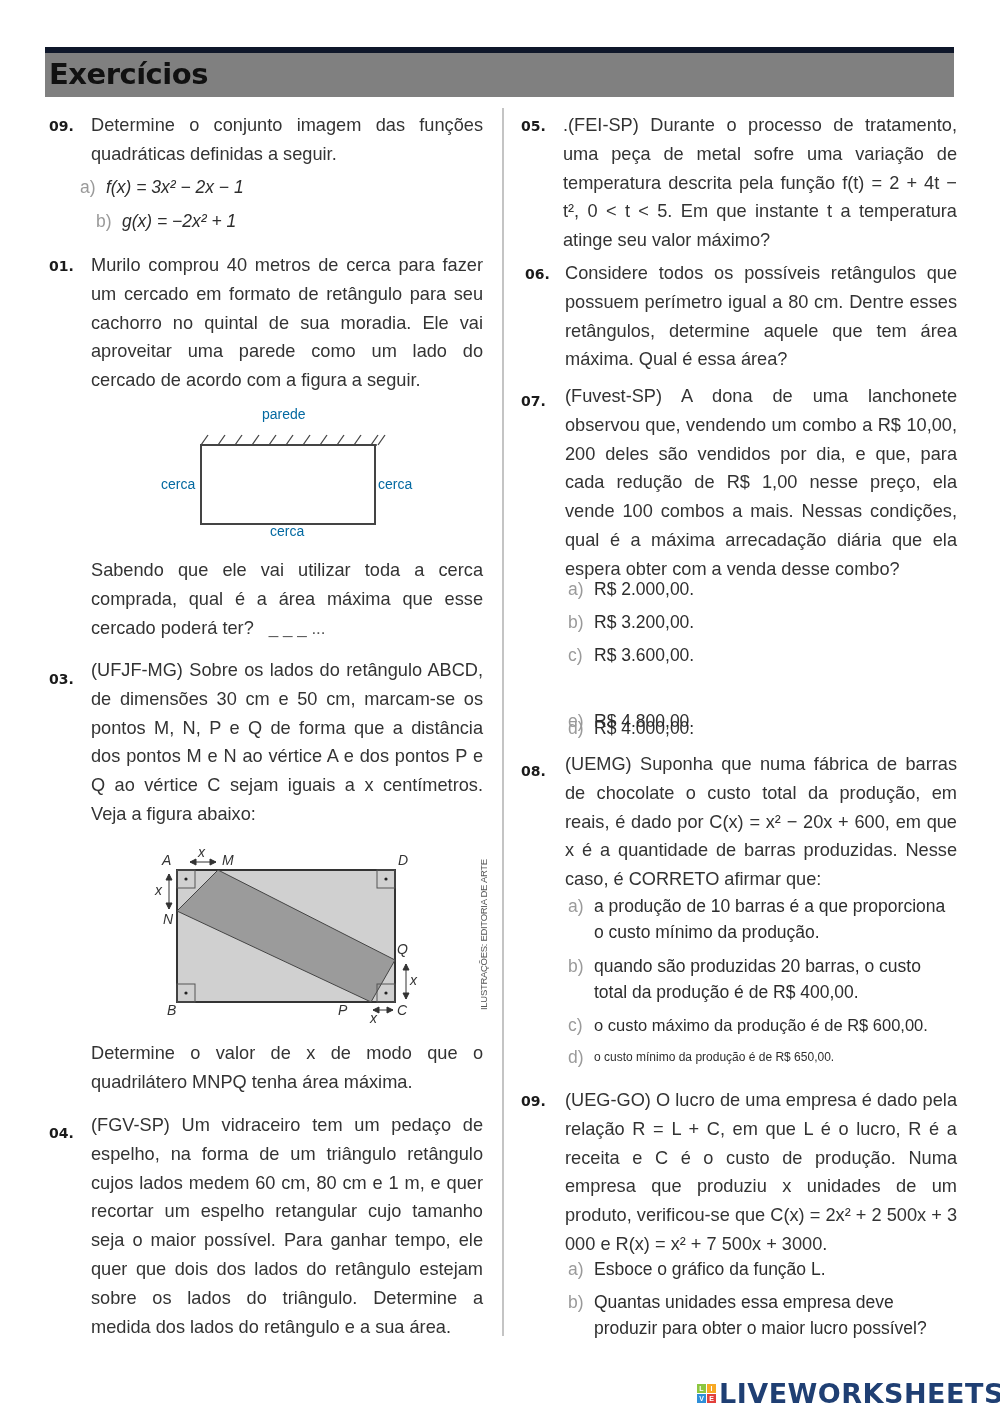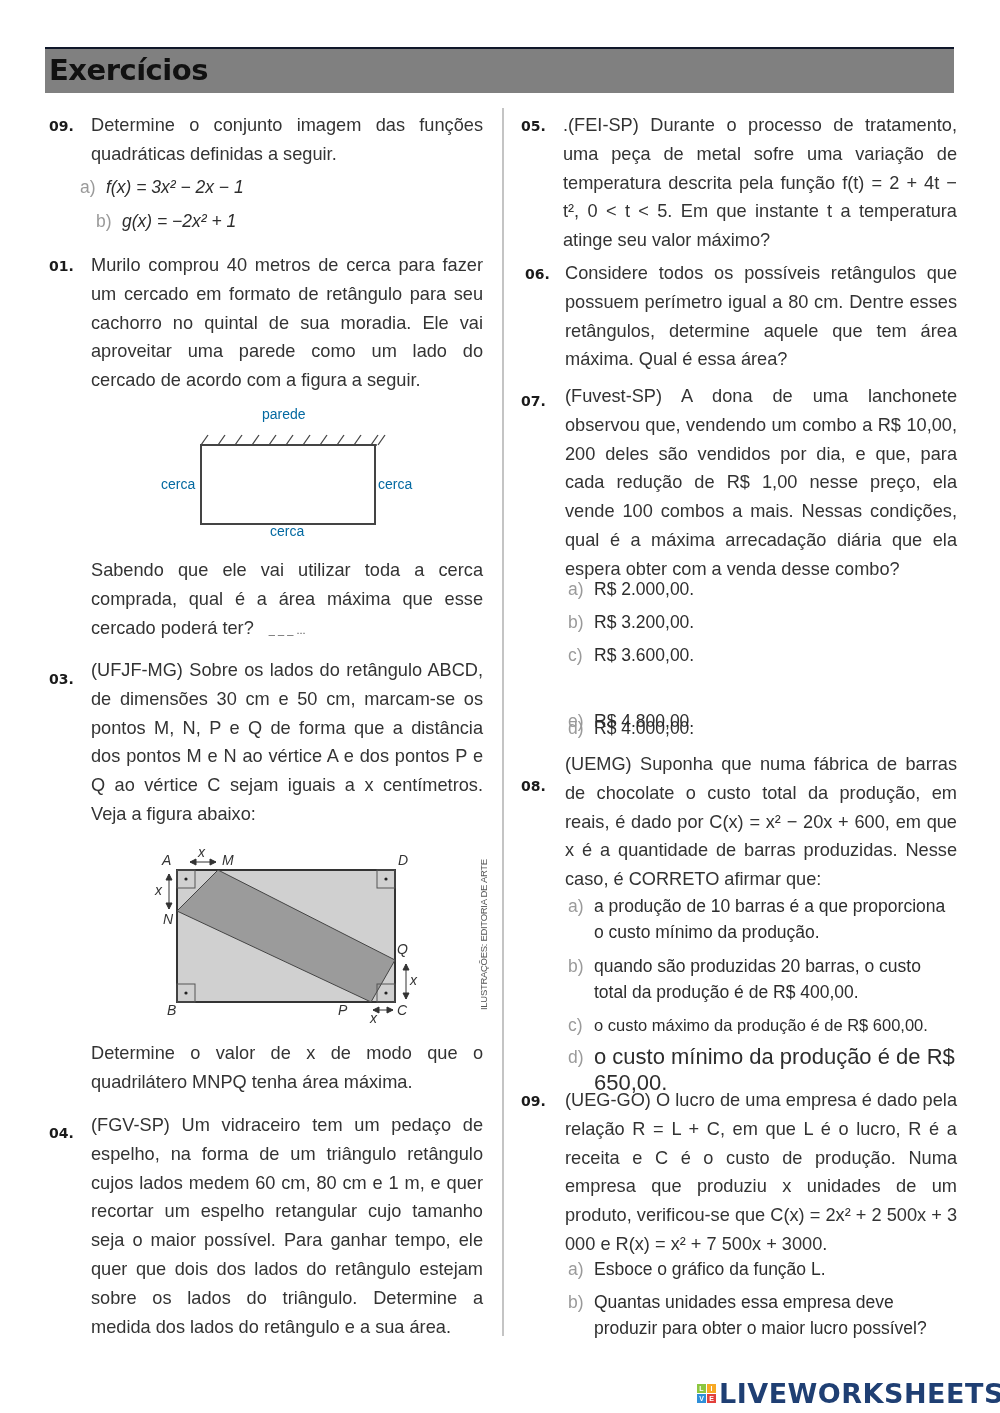--- a/index.html
+++ b/index.html
@@ -1,19 +1,19 @@
 <!DOCTYPE html>
 <html><head>
 <meta charset="utf-8">
 <style>
   html, body { margin: 0; padding: 0; background: #ffffff; }
   body { width: 1000px; height: 1413px; position: relative; overflow: hidden;
          font-family: "Liberation Sans", "DejaVu Sans", sans-serif; color: #2a2a2a; }
   .header-bar { position: absolute; left: 45px; top: 47px; width: 909px; height: 44px;
-                background: #808080; border-top: 2px solid #0f172a; }
+                background: #808080; border-top: 6px solid #0f172a; }
   .header-title { position: absolute; left: 4px; top: 4px; font-size: 29px; font-weight: bold;
                   color: #111; font-family: "DejaVu Sans", sans-serif; letter-spacing: -0.5px; }
   .col-divider { position: absolute; left: 502px; top: 108px; width: 2px; height: 1228px; background: #c4c4c4; }
   .q { position: absolute; font-size: 18.2px; line-height: 28.8px; color: #333; }
   .q .num { position: absolute; left: 0; top: 1px; font-size: 14px; font-weight: bold; color: #1a1a1a;
             font-family: "DejaVu Sans", sans-serif; }
   .q .body { position: absolute; text-align: justify; }
   .opt { position: absolute; font-size: 17.5px; line-height: 26px; color: #333; }
   .opt .letter { color: #9a9a9a; display: inline-block; width: 26px; }
   .opt .otext { color: #2d2d2d; }
@@ -74,21 +74,21 @@
     <rect x="51" y="40" width="174" height="79" fill="none" stroke="#444" stroke-width="2"></rect>
   </svg>
   <span class="fig-label" style="left:11px; top:71px;">cerca</span>
   <span class="fig-label" style="left:228px; top:71px;">cerca</span>
   <span class="fig-label" style="left:120px; top:118px;">cerca</span>
 </div>
 
 <div class="q" style="left:91px; top:556px; width:392px;">
   <div class="body" style="left:0; top:0; width:392px;">
     <span>Sabendo que ele vai utilizar toda a cerca comprada, qual é a área máxima que esse cercado poderá ter?</span>
-    <span style="font-size:11px; color:#555; margin-left:10px;margin-top:45px;">_ _ _ ...</span>
+    <span style="font-size:17px; color:#555; margin-left:10px;margin-top:45px;">_ _ _ ...</span>
   </div>
 </div>
 
 <div class="q" style="left:49px; top:656px; width:440px;">
   <span class="num" style="top:9px;">03.</span>
   <div class="body" style="left:42px; top:0; width:392px;">(UFJF-MG) Sobre os lados do retângulo ABCD, de dimensões 30 cm e 50 cm, marcam-se os pontos M, N, P e Q de forma que a distância dos pontos M e N ao vértice A e dos pontos P e Q ao vértice C sejam iguais a x centímetros. Veja a figura abaixo:</div>
 </div>
 
 <div style="position:absolute; left:150px; top:845px; width:290px; height:180px;">
   <svg width="290" height="180" style="position:absolute; left:0; top:0;">
@@ -173,34 +173,34 @@
   <span class="letter">c)</span><span class="otext">R$ 3.600,00.</span>
 </div>
 <div class="opt" style="left:568px; top:675px;margin-top:40px;">
   <span class="letter">d)</span><span class="otext">R$ 4.000,00.</span>
 </div>
 <div class="opt" style="left:568px; top:708px;">
   <span class="letter">e)</span><span class="otext">R$ 4.800,00.</span>
 </div>
 
 <div class="q" style="left:521px; top:750px; width:440px;">
-  <span class="num" style="top:22px;">08.</span>
+  <span class="num" style="top:7px;">08.</span>
   <div class="body" style="left:44px; top:0; width:392px;">(UEMG) Suponha que numa fábrica de barras de chocolate o custo total da produção, em reais, é dado por C(x) = x² − 20x + 600, em que x é a quantidade de barras produzidas. Nesse caso, é CORRETO afirmar que:</div>
 </div>
 <div class="opt" style="left:568px; top:893px; width:392px;">
   <span class="letter">a)</span><span class="opt-wrap otext" style="width:362px;">a produção de 10 barras é a que proporciona o custo mínimo da produção.</span>
 </div>
 <div class="opt" style="left:568px; top:953px; width:392px;">
   <span class="letter">b)</span><span class="opt-wrap otext" style="width:362px;">quando são produzidas 20 barras, o custo total da produção é de R$ 400,00.</span>
 </div>
 <div class="opt" style="left:568px; top:1012px; width:392px;">
   <span class="letter">c)</span><span class="opt-wrap otext" style="width:366px; font-size:16.5px;">o custo máximo da produção é de R$ 600,00.</span>
 </div>
 <div class="opt" style="left:568px; top:1044px; width:392px;">
-  <span class="letter">d)</span><span class="opt-wrap otext" style="width:366px; font-size:22px;">o custo mínimo da produção é de R$ 650,00.</span>
+  <span class="letter">d)</span><span class="opt-wrap otext" style="width:366px; font-size:12px;">o custo mínimo da produção é de R$ 650,00.</span>
 </div>
 
 <div class="q" style="left:521px; top:1086px; width:440px;">
   <span class="num">09.</span>
   <div class="body" style="left:44px; top:0; width:392px;">(UEG-GO) O lucro de uma empresa é dado pela relação R = L + C, em que L é o lucro, R é a receita e C é o custo de produção. Numa empresa que produziu x unidades de um produto, verificou-se que C(x) = 2x² + 2 500x + 3 000 e R(x) = x² + 7 500x + 3000.</div>
 </div>
 <div class="opt" style="left:568px; top:1256px; width:392px;">
   <span class="letter">a)</span><span class="opt-wrap otext" style="width:362px;">Esboce o gráfico da função L.</span>
 </div>
 <div class="opt" style="left:568px; top:1289px; width:392px;">

